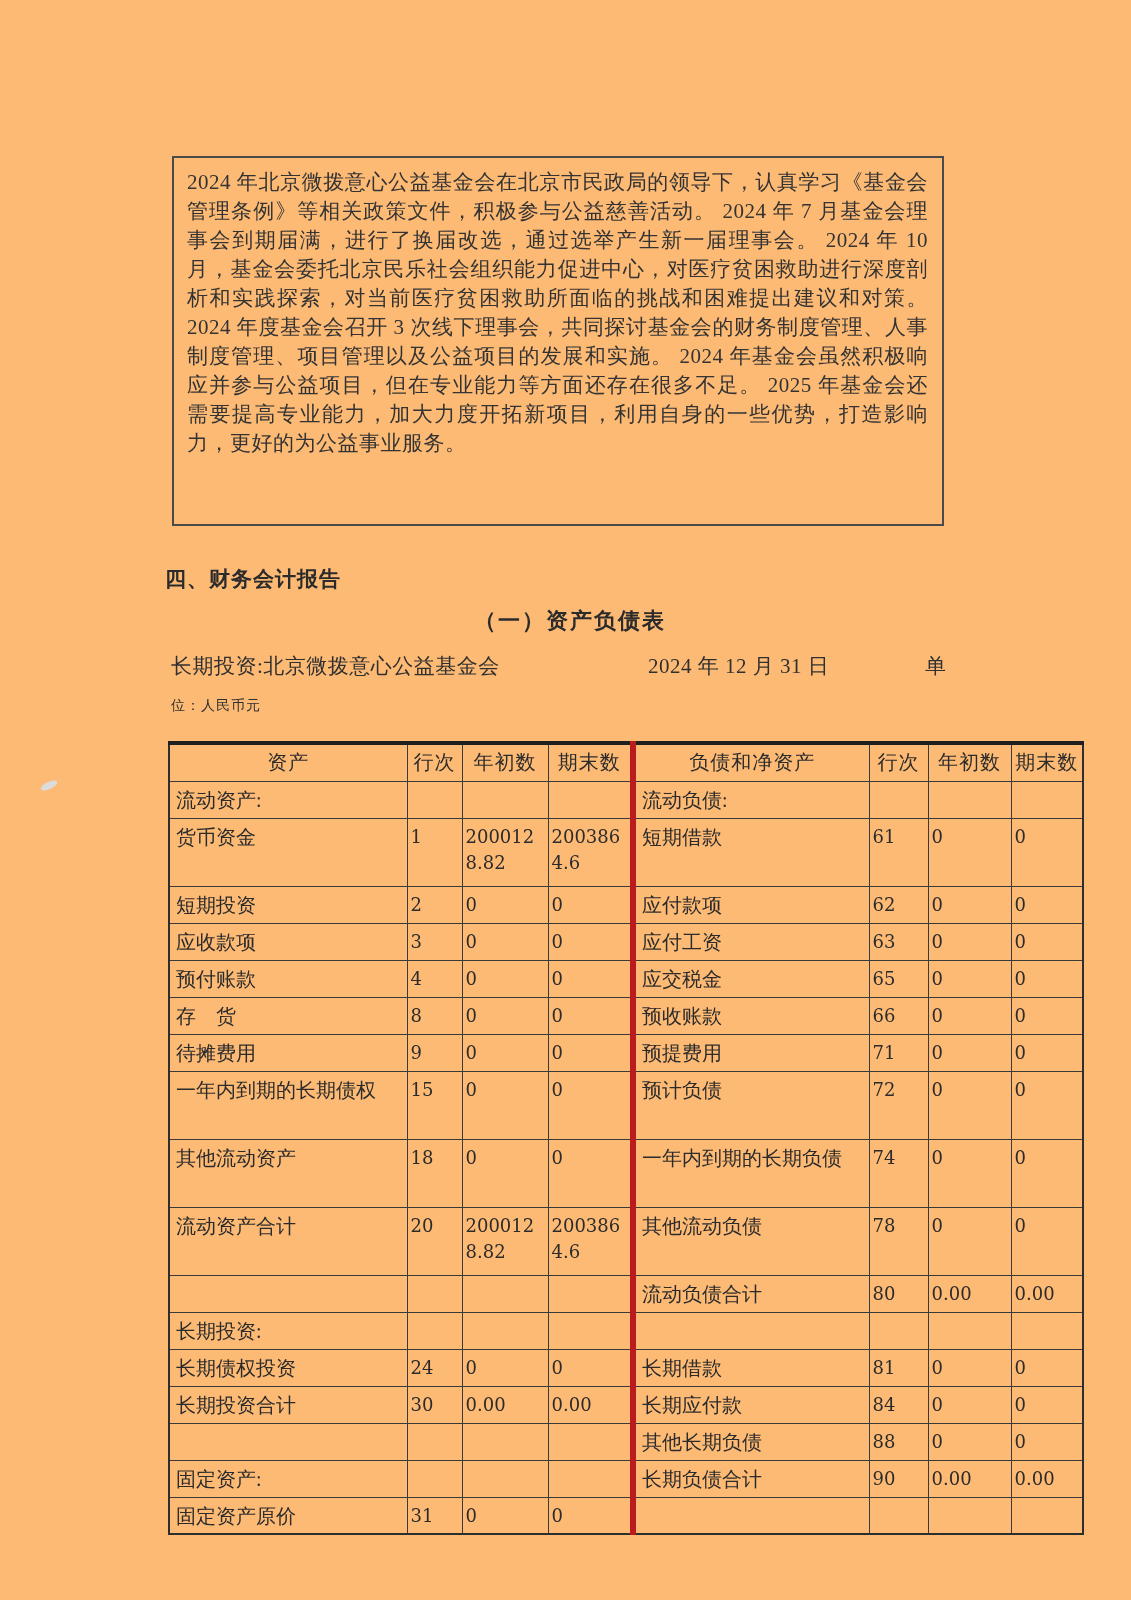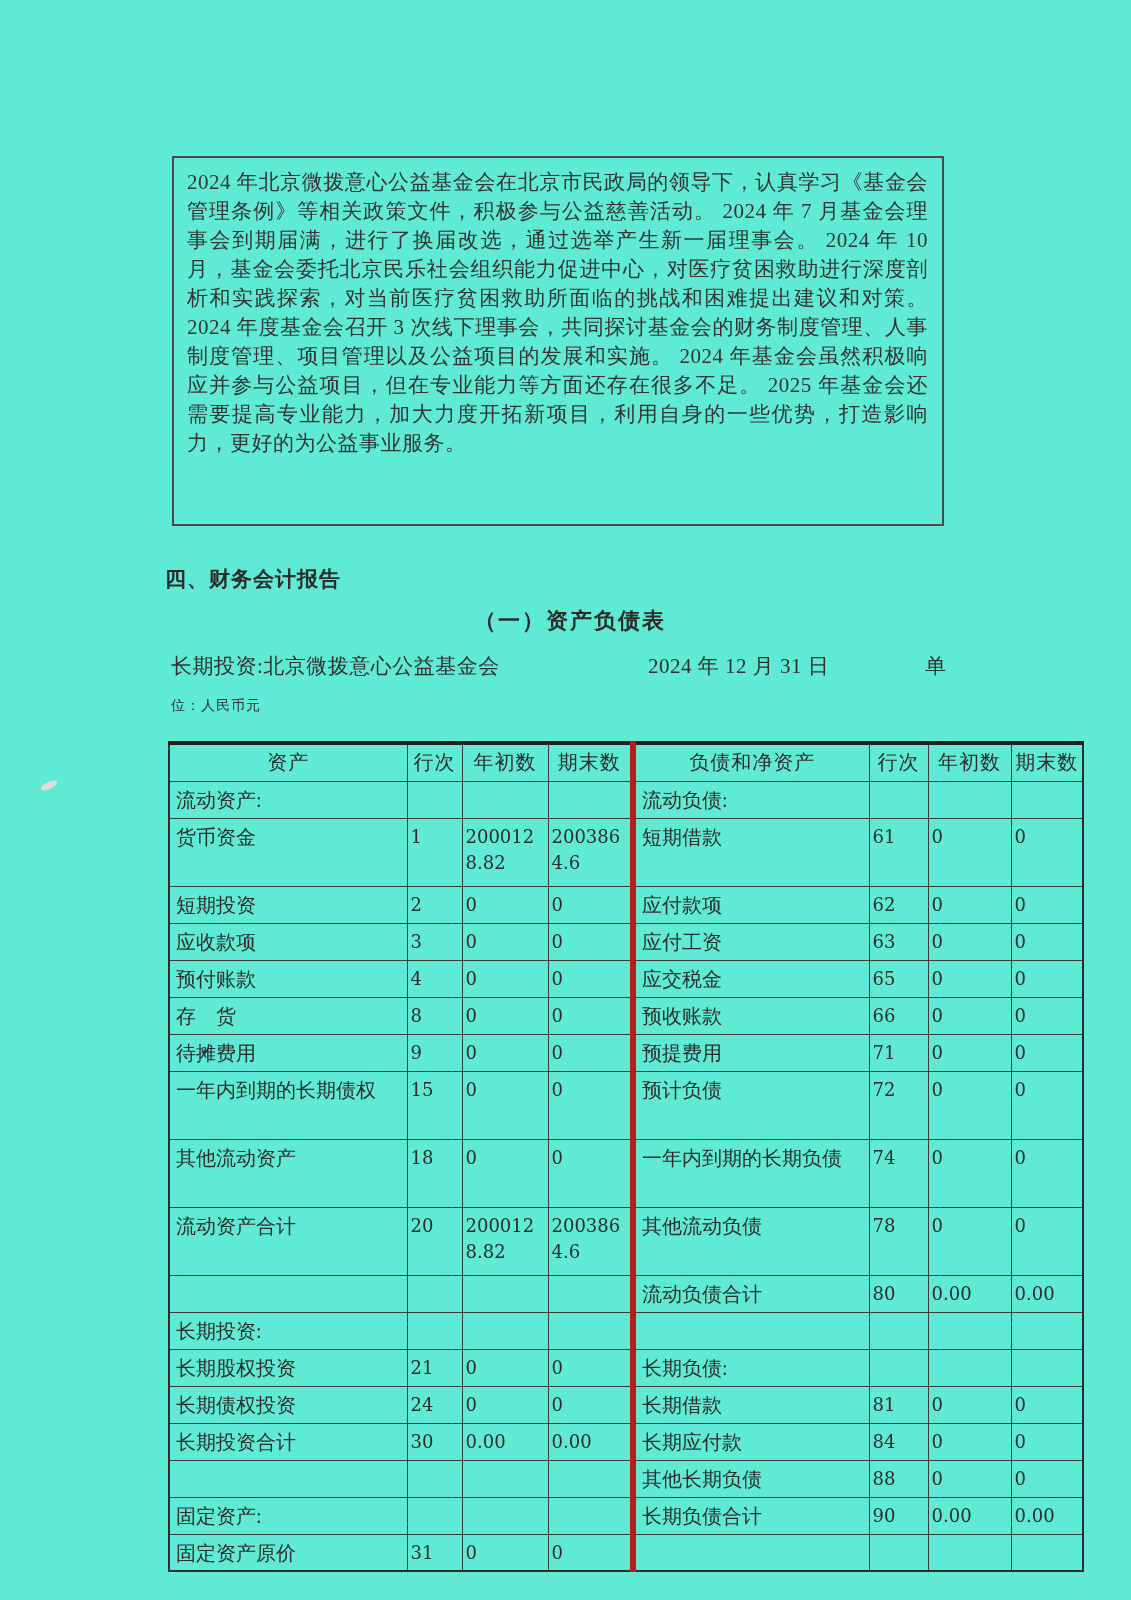--- a/index.html
+++ b/index.html
@@ -1,20 +1,20 @@
 <!DOCTYPE html>
 <html><head>
 <meta charset="utf-8">
 <style>
   html,body{margin:0;padding:0;background:#ffffff;}
   .page{
     position:relative;
     width:1131px;
     height:1600px;
-    background:#5eead4;
+    background:#fdba74;
     font-family:"Liberation Serif","DejaVu Serif",serif;
     color:#2d2d2d;
     overflow:hidden;
   }
   .intro-box{
     position:absolute;
     left:172px; top:156px;
     width:772px; height:370px;
     border:2px solid #4a4a4a;
     box-sizing:border-box;
@@ -265,30 +265,20 @@
           <td class="c0 label">长期投资:</td>
           <td class="c1 num"></td>
           <td class="c2 num"></td>
           <td class="c3 num"></td>
           <td class="c4 label"></td>
           <td class="c5 num"></td>
           <td class="c6 num"></td>
           <td class="c7 num"></td>
         </tr>
         <tr>
-          <td class="c0 label">长期股权投资</td>
-          <td class="c1 num">21</td>
-          <td class="c2 num">0</td>
-          <td class="c3 num">0</td>
-          <td class="c4 label">长期负债:</td>
-          <td class="c5 num"></td>
-          <td class="c6 num"></td>
-          <td class="c7 num"></td>
-        </tr>
-        <tr>
           <td class="c0 label">长期债权投资</td>
           <td class="c1 num">24</td>
           <td class="c2 num">0</td>
           <td class="c3 num">0</td>
           <td class="c4 label">长期借款</td>
           <td class="c5 num">81</td>
           <td class="c6 num">0</td>
           <td class="c7 num">0</td>
         </tr>
         <tr>

